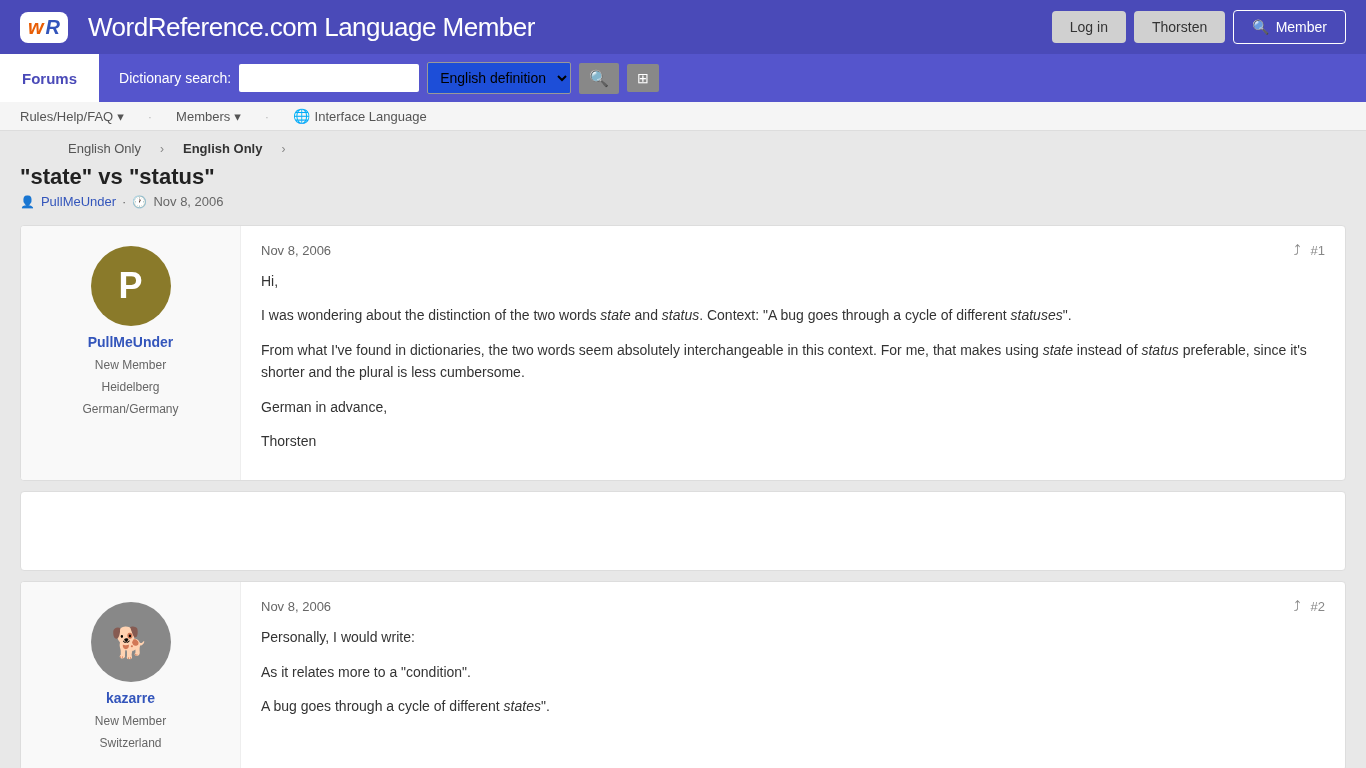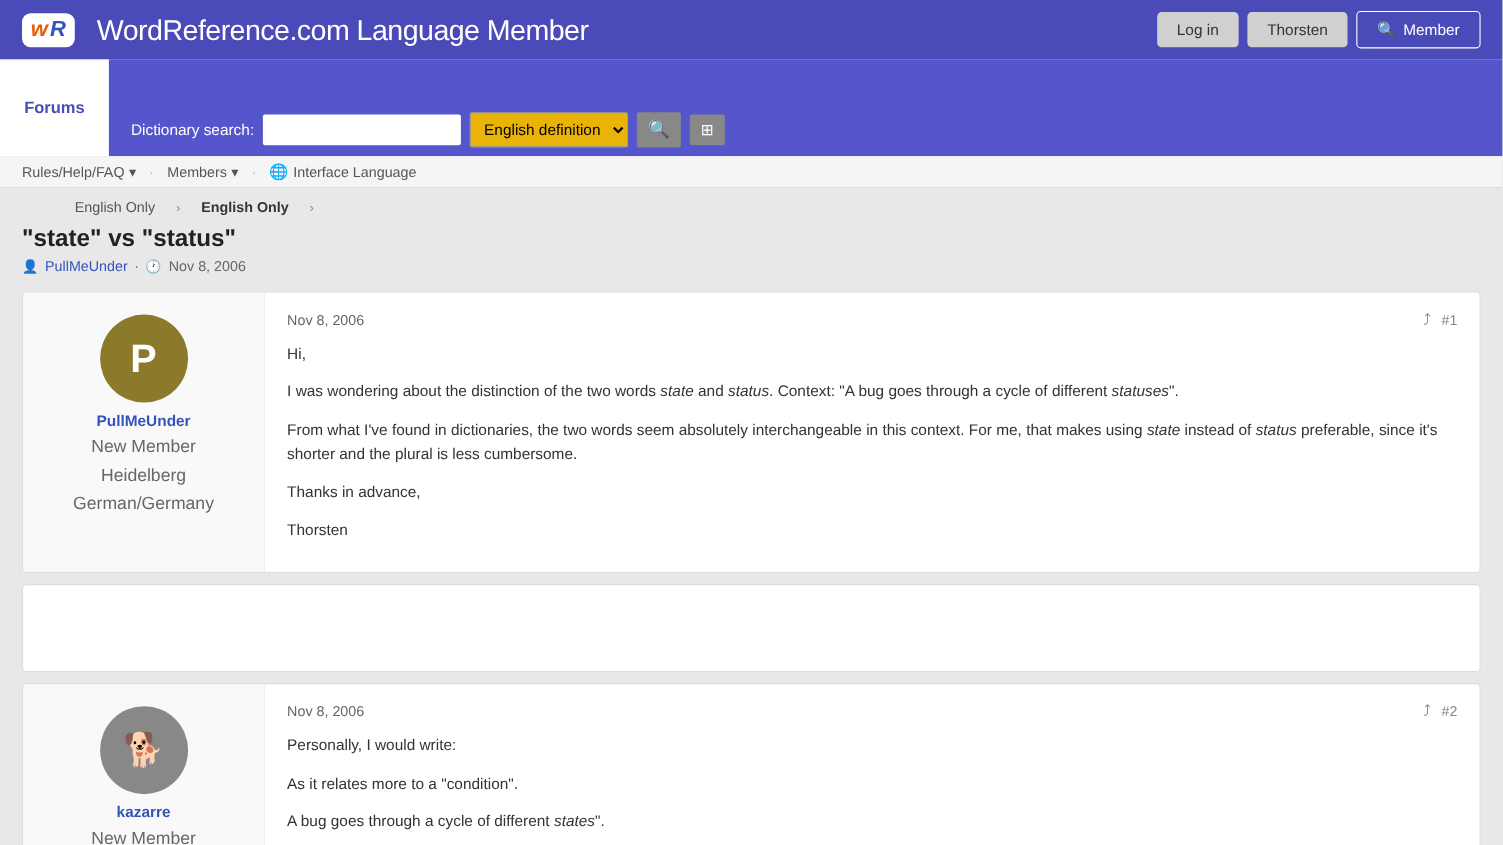--- a/index.html
+++ b/index.html
@@ -67,40 +67,40 @@
       font-weight: bold;
       cursor: pointer;
       border-radius: 0;
     }
     .dict-search-area {
       display: flex;
       align-items: center;
       padding: 8px 20px;
       gap: 8px;
       flex: 1;
-      margin-top: 40px;
     }
     .dict-label {
       color: white;
       font-size: 14px;
     }
     .dict-input {
       padding: 6px 10px;
       border: none;
       border-radius: 2px;
       font-size: 14px;
       width: 180px;
     }
     .dict-select {
       padding: 6px 8px;
       border: 1px solid #999;
       border-radius: 2px;
       font-size: 14px;
-      background: #eab308;
-      cursor: pointer;
+      background: #1d4ed8;
+      cursor: pointer;
+      text-align: right;
     }
     .dict-search-go {
       background: #888;
       border: none;
       padding: 6px 10px;
       cursor: pointer;
       border-radius: 2px;
       color: white;
       font-size: 16px;
     }
@@ -114,21 +114,21 @@
       font-size: 14px;
     }
 
     
     #subnav {
       background: #f5f5f5;
       border-bottom: 1px solid #ddd;
       padding: 6px 20px;
       display: flex;
       align-items: center;
-      gap: 12px;
+      gap: 24px;
       font-size: 13px;
     }
     .subnav-link {
       color: #555;
       text-decoration: none;
       display: flex; align-items: center; gap: 4px;
     }
     .subnav-sep { color: #bbb; }
     .globe-icon { font-size: 14px; }
 
@@ -207,21 +207,21 @@
       overflow: hidden;
     }
     .username-link {
       color: #3355bb;
       font-size: 14px;
       font-weight: bold;
       text-decoration: none;
     }
     .user-role, .user-location, .user-lang {
       color: #666;
-      font-size: 16px;
+      font-size: 12px;
       text-align: center;
     }
 
     
     .post-body {
       flex: 1;
       padding: 16px 20px;
     }
     .post-header {
       display: flex;
@@ -364,21 +364,21 @@
         <span>Nov 8, 2006</span>
         <div class="post-header-right">
           <span class="share-icon">⤴</span>
           <span class="post-num">#1</span>
         </div>
       </div>
       <div class="post-text">
         <p>Hi,</p>
         <p>I was wondering about the distinction of the two words <em>state</em> and <em>status</em>. Context: "A bug goes through a cycle of different <em>statuses</em>".</p>
         <p>From what I've found in dictionaries, the two words seem absolutely interchangeable in this context. For me, that makes using <em>state</em> instead of <em>status</em> preferable, since it's shorter and the plural is less cumbersome.</p>
-        <p>Thanks in advance,</p>
+        <p>German in advance,</p>
         <p>Thorsten</p>
       </div>
     </div>
   </div>
 
   <div class="ad-container"></div>
 
   <div class="post-container">
     <div class="post-sidebar">
       <div class="avatar avatar-k dog-avatar">🐕</div>

